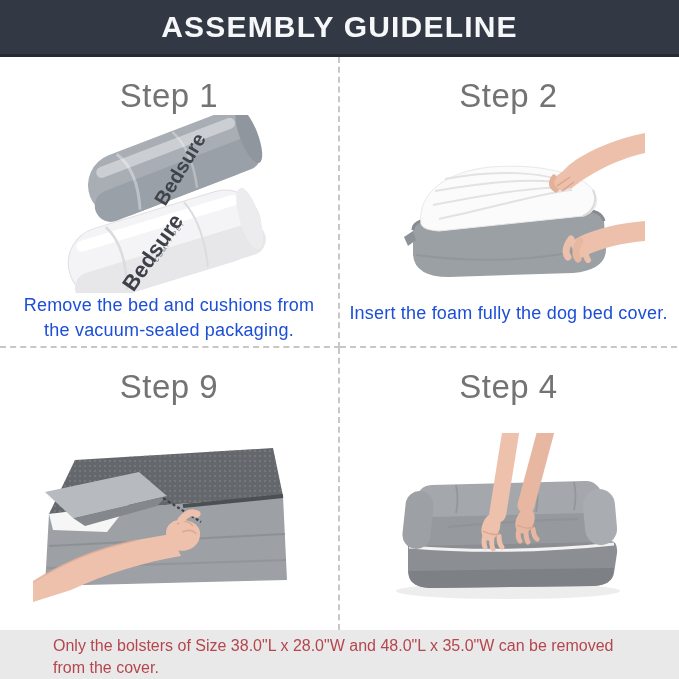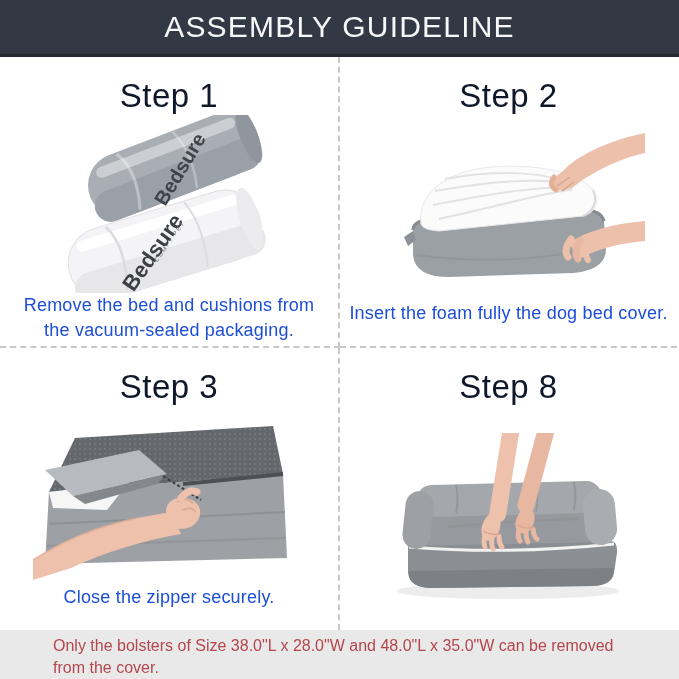--- a/index.html
+++ b/index.html
@@ -6,32 +6,32 @@
   .page{
     width:679px;height:679px;position:relative;background:#ffffff;
     font-family:"Liberation Sans", sans-serif;overflow:hidden;margin:0 auto;
   }
   
   .header{
     height:54px;background:#333845;border-bottom:3px solid #262a33;
     display:flex;align-items:center;justify-content:center;
   }
   .header h1{
-    margin:0;color:#f6f7f8;font-size:30px;font-weight:normal;letter-spacing:1.2px;
+    margin:0;color:#f6f7f8;font-size:30px;font-weight:bold;letter-spacing:1.2px;
   }
   
   .grid{
     display:grid;grid-template-columns:340px 337px;grid-template-rows:291px 282px;
   }
   .panel{display:flex;flex-direction:column;align-items:center;box-sizing:border-box;}
   .panel.tl{border-right:2px dashed #c7c7c7;border-bottom:2px dashed #c7c7c7;}
   .panel.tr{border-bottom:2px dashed #c7c7c7;justify-content:center;}
   .panel.bl{border-right:2px dashed #c7c7c7;}
   .step-title{
-    margin:20px 0 0 0;font-size:33px;font-weight:500;color:#0f172a;letter-spacing:0.5px;
+    margin:20px 0 0 0;font-size:33px;font-weight:500;color:#737373;letter-spacing:0.5px;
   }
   .illu{flex:1;display:flex;align-items:center;justify-content:center;width:100%;}
   .caption{
     margin:0 0 20px 0;font-size:18px;line-height:25px;color:#1d4ed8;
     text-align:center;white-space:pre-line;letter-spacing:0.2px;
   }
   
   .footer{
     height:49px;background:#e9e9e9;box-sizing:border-box;padding:5px 20px 0 53px;
   }
@@ -109,21 +109,21 @@
             <path d="M198,112 q-8,11 -3,18" stroke="#edc0ab" stroke-width="7" stroke-linecap="round" fill="none"></path>
             <path d="M207,114 q-7,11 -2,18" stroke="#e7b7a1" stroke-width="7" stroke-linecap="round" fill="none"></path>
             <path d="M216,116 q-6,10 -1,17" stroke="#edc0ab" stroke-width="6" stroke-linecap="round" fill="none"></path>
           </g>
         </svg>
       </div>
       <p class="caption">Insert the foam fully the dog bed cover.</p>
     </section>
 
     <section class="panel bl">
-      <h2 class="step-title">Step 3</h2>
+      <h2 class="step-title">Step 9</h2>
       <div class="illu">
         <svg width="272" height="168" viewBox="0 0 272 168">
           <defs>
             <pattern id="mesh" width="5" height="5" patternUnits="userSpaceOnUse">
               <circle cx="2" cy="2" r="0.9" fill="#7b7e83"></circle>
             </pattern>
           </defs>
           <g>
             <path d="M16,80 L250,62 L254,146 L12,152 Z" fill="#9da0a4"></path>
             <path d="M16,112 L252,100" stroke="#8a8d92" stroke-width="2" opacity="0.8" fill="none"></path>
@@ -140,25 +140,24 @@
           </g>
           <g>
             <path d="M0,148 C34,126 66,114 104,106 L138,100 L148,122 C112,128 72,140 38,156 L0,168 Z" fill="#eec1ad"></path>
             <path d="M0,148 C34,126 66,114 104,106" stroke="#dcaa92" stroke-width="2" fill="none" opacity="0.6"></path>
             <path d="M134,104 C130,92 140,84 152,86 C164,88 170,96 166,106 C162,116 148,120 140,114 C134,110 134,108 134,104 Z" fill="#eec1ad"></path>
             <path d="M144,90 q10,-6 16,2 M149,98 q10,-4 14,2" stroke="#dcaa92" stroke-width="1.6" fill="none"></path>
             <path d="M148,86 q8,-10 16,-6" stroke="#eec1ad" stroke-width="7" stroke-linecap="round" fill="none"></path>
           </g>
         </svg>
       </div>
-      <p class="caption">Close the zipper securely.</p>
     </section>
 
     <section class="panel br">
-      <h2 class="step-title">Step 8</h2>
+      <h2 class="step-title">Step 4</h2>
       <div class="illu">
         <svg width="262" height="170" viewBox="0 0 262 170">
           <ellipse cx="130" cy="158" rx="112" ry="8" fill="#ededee"></ellipse>
           <g>
             <path d="M30,112 L232,108 Q240,108 239,120 L236,140 Q234,152 216,153 L52,155 Q32,154 30,140 Z" fill="#8b8e92"></path>
             <path d="M31,138 L236,135 L235,141 Q233,152 215,153 L52,155 Q33,154 31,143 Z" fill="#7d8084"></path>
             <path d="M31,114 Q130,122 236,111" stroke="#f2f2f2" stroke-width="3" fill="none"></path>
             <path d="M56,80 L206,74 L231,109 L33,113 Z" fill="#96999d"></path>
             <path d="M70,94 Q130,88 200,86" stroke="#8b8e92" stroke-width="2" opacity="0.5" fill="none"></path>
             <rect x="38" y="50" width="186" height="32" rx="16" fill="#a4a7ab" transform="rotate(-1.5 131 66)"></rect>

